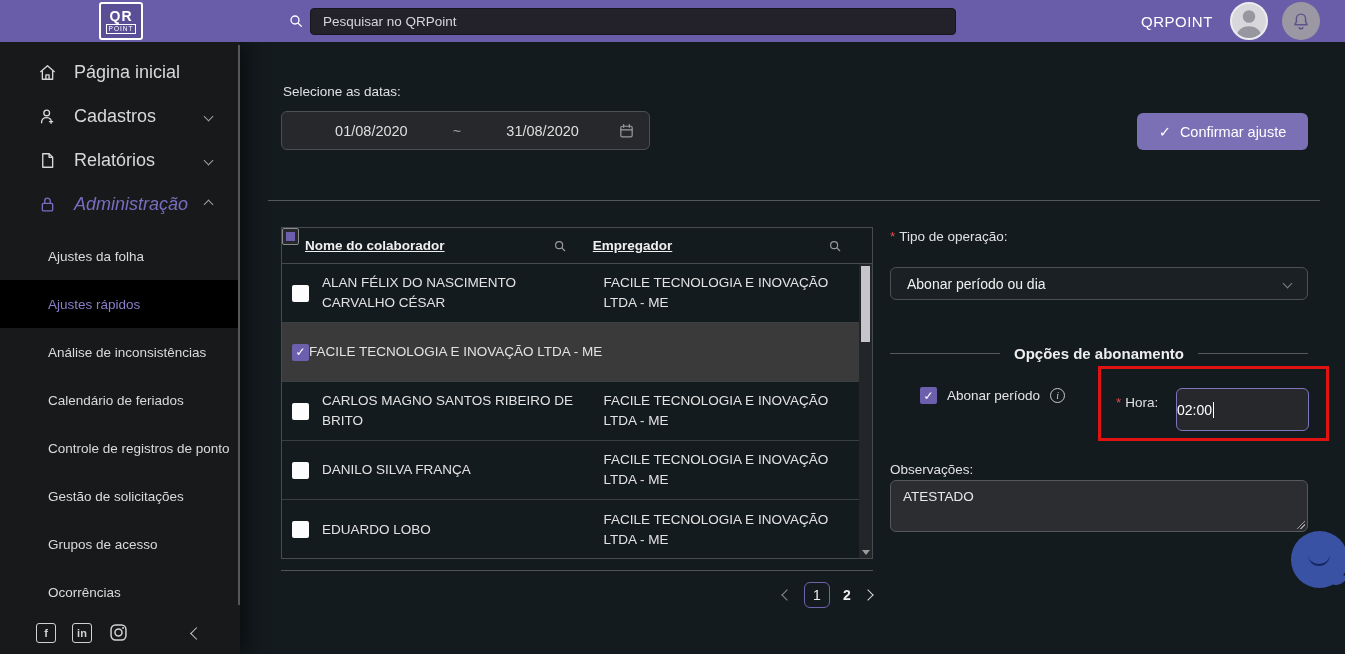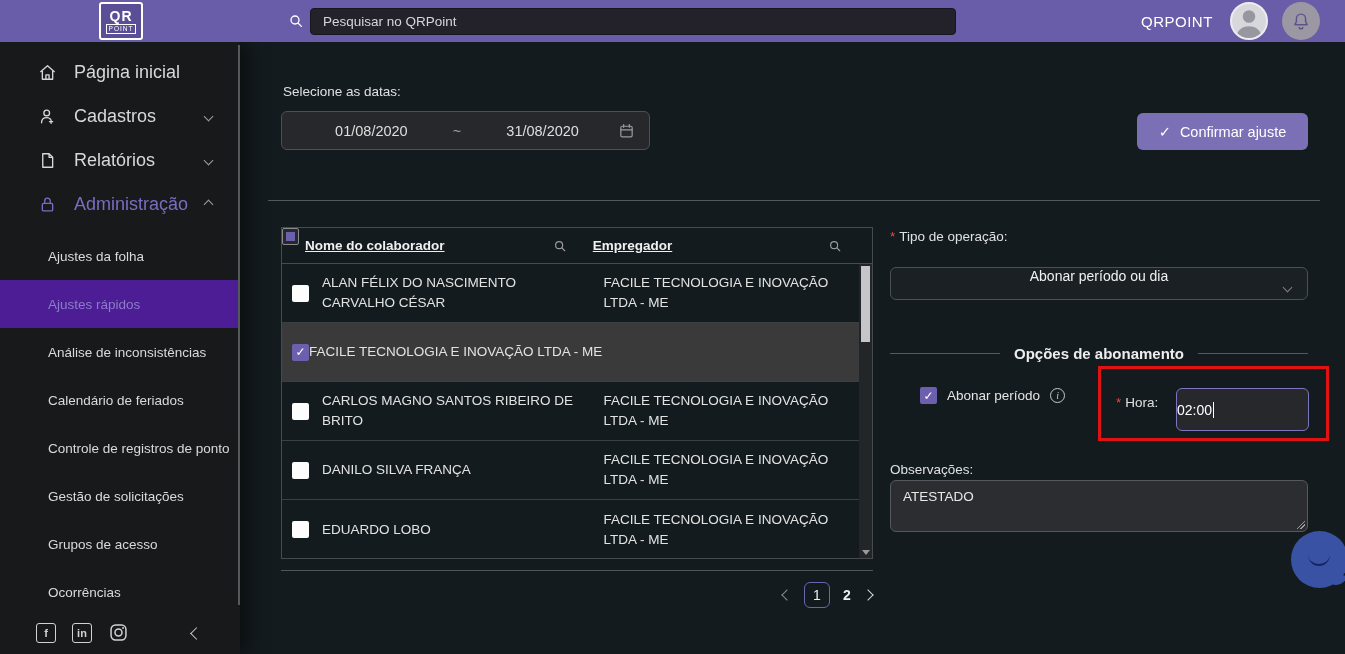--- a/index.html
+++ b/index.html
@@ -24,27 +24,27 @@
   .bell-btn { position:absolute; left:1282px; top:2px; width:38px; height:38px; border-radius:50%;
               background:#9B98A4; display:flex; align-items:center; justify-content:center; }
 
   
   .sidebar { position:absolute; left:0; top:42px; width:240px; bottom:0; background:#17191B;
              box-shadow:10px 0 18px rgba(0,0,0,.45); z-index:20; padding-top:8px; }
   .sb-scrollline { position:absolute; right:0; top:3px; width:2px; height:560px; background:#54585B; }
   .sb-item { height:44px; display:flex; align-items:center; padding-left:38px; color:#D8D8D8; font-size:18px; cursor:pointer; }
   .sb-item .sb-ico { width:19px; height:19px; margin-right:17px; display:flex; }
   .sb-item .chev { margin-left:auto; margin-right:28px; }
-  .sb-item.active { color:#7A6DC0; }
+  .sb-item.active { color:#7A6DC0;font-style:italic; }
   .chev { width:7px; height:7px; border-right:1.6px solid #9EA0A4; border-bottom:1.6px solid #9EA0A4; display:inline-block; }
   .chev.down { transform:rotate(45deg); }
   .chev.up { transform:rotate(-135deg); }
   .sb-subs { margin-top:6px; }
   .sb-sub { height:48px; display:flex; align-items:center; padding-left:48px; color:#DADADA; font-size:13.5px; cursor:pointer; }
-  .sb-sub.selected { background:#4c1d95; color:#8B7EC8; }
+  .sb-sub.selected { background:#000000; color:#8B7EC8; }
   .sb-social { position:absolute; bottom:11px; left:36px; display:flex; gap:16px; align-items:center; }
   .soc-sq { width:20px; height:20px; border:1.6px solid #D2D2D2; border-radius:3px; color:#D2D2D2;
             font-size:11px; font-weight:bold; display:flex; align-items:center; justify-content:center; }
   .sb-collapse { position:absolute; bottom:16px; left:192px; width:9px; height:9px;
                  border-left:1.8px solid #C8C8C8; border-bottom:1.8px solid #C8C8C8; transform:rotate(45deg); cursor:pointer; }
 
   
   .main { position:absolute; left:240px; top:42px; width:1105px; height:612px; background:#141B1F; overflow:hidden; }
   .lbl { color:#DFE0E1; font-size:13.5px; }
   .req { color:#E04B4B; margin-right:4px; }
@@ -92,21 +92,21 @@
   .pg-chev.left { transform:rotate(135deg); }
   .pg-chev.right { transform:rotate(-45deg); border-color:#D5D5D5; }
   .pg-page { cursor:pointer; font-weight:bold; }
   .pg-page.active { width:26px; height:26px; border:1px solid #6F63AE; border-radius:6px; display:flex;
                     align-items:center; justify-content:center; font-weight:normal; }
 
   
   .lbl-op { position:absolute; left:650px; top:187px; }
   .select-op { position:absolute; left:650px; top:225px; width:418px; height:33px; border:1px solid #4B5054;
                border-radius:6px; background:#1A2024; display:flex; align-items:center; padding:0 16px;
-               color:#F0F0F0; font-size:14px; cursor:pointer;flex-direction:column; }
+               color:#F0F0F0; font-size:14px; cursor:pointer; }
   .select-op .chev { margin-left:auto; border-color:#7E8186; }
   .section-head { position:absolute; left:650px; top:303px; width:418px; display:flex; align-items:center; gap:14px; }
   .section-head .line { flex:1; height:1px; background:#56595C; }
   .section-title { color:#EDEDED; font-size:15px; font-weight:bold; }
   .chk-row { position:absolute; left:680px; top:345px; display:flex; align-items:center; gap:10px; }
   .chk-label { color:#E4E4E4; font-size:13.5px; }
   .info-ic { width:15px; height:15px; border:1.3px solid #C9C9C9; border-radius:50%; color:#C9C9C9;
              font-size:10px; display:flex; align-items:center; justify-content:center; font-style:italic;
              font-family:"Liberation Serif", serif; cursor:pointer; }
   .red-rect { position:absolute; left:858px; top:324px; width:231px; height:75px; border:3px solid #E01212; z-index:5; }

